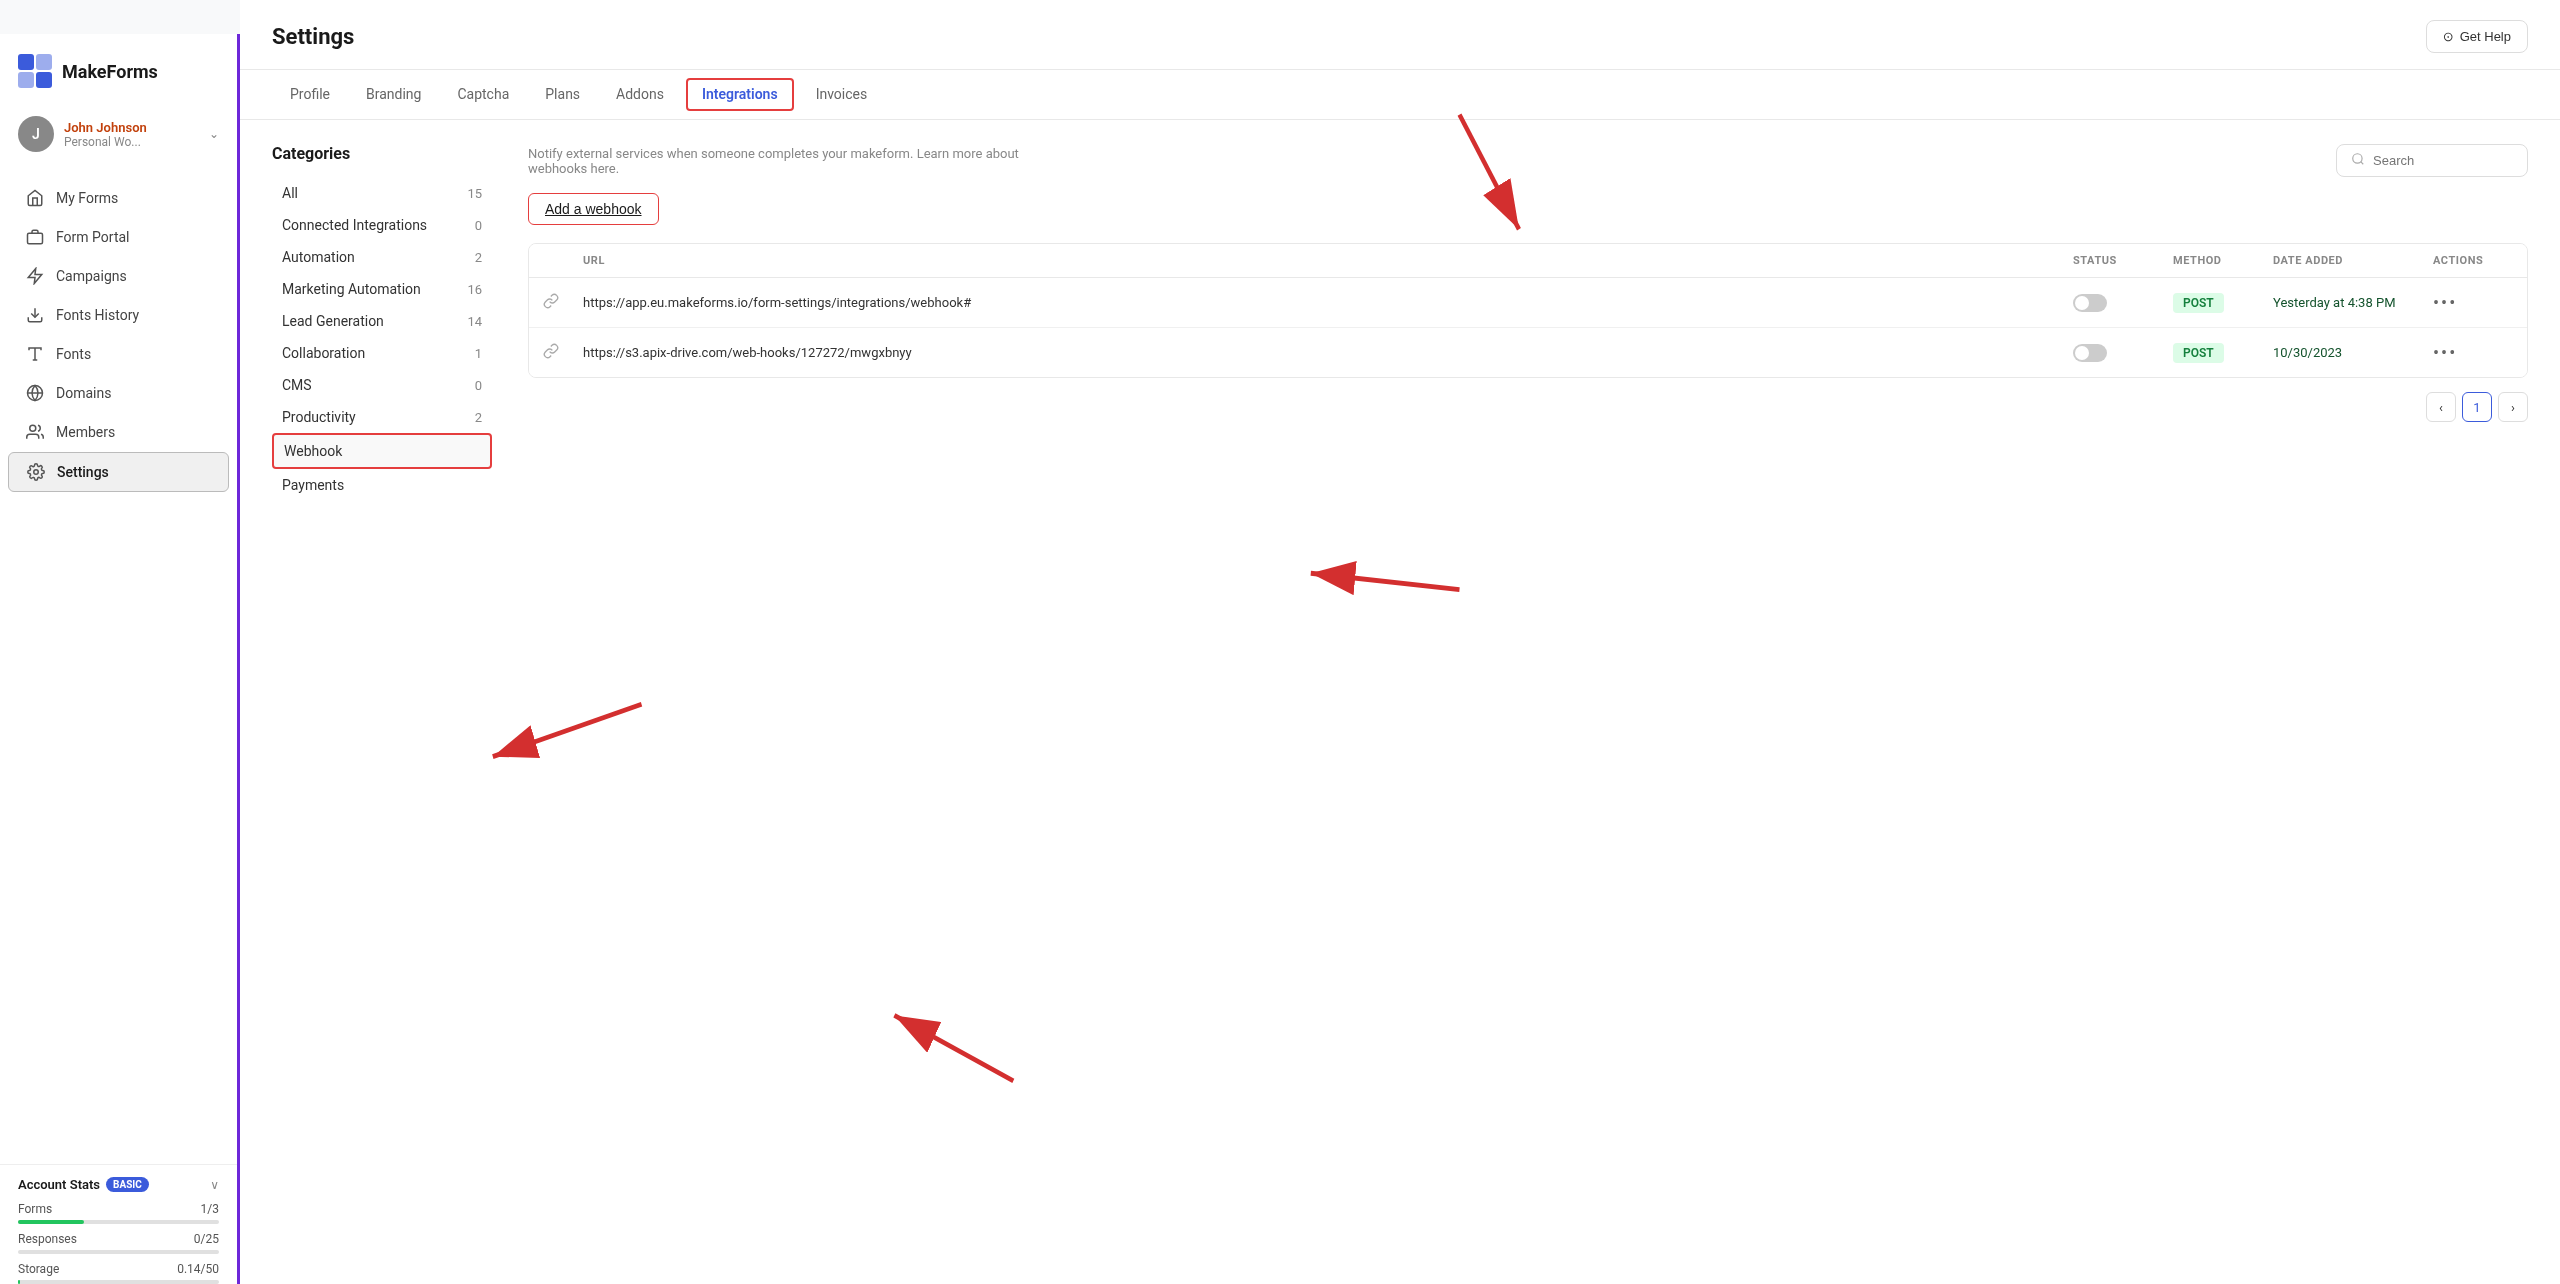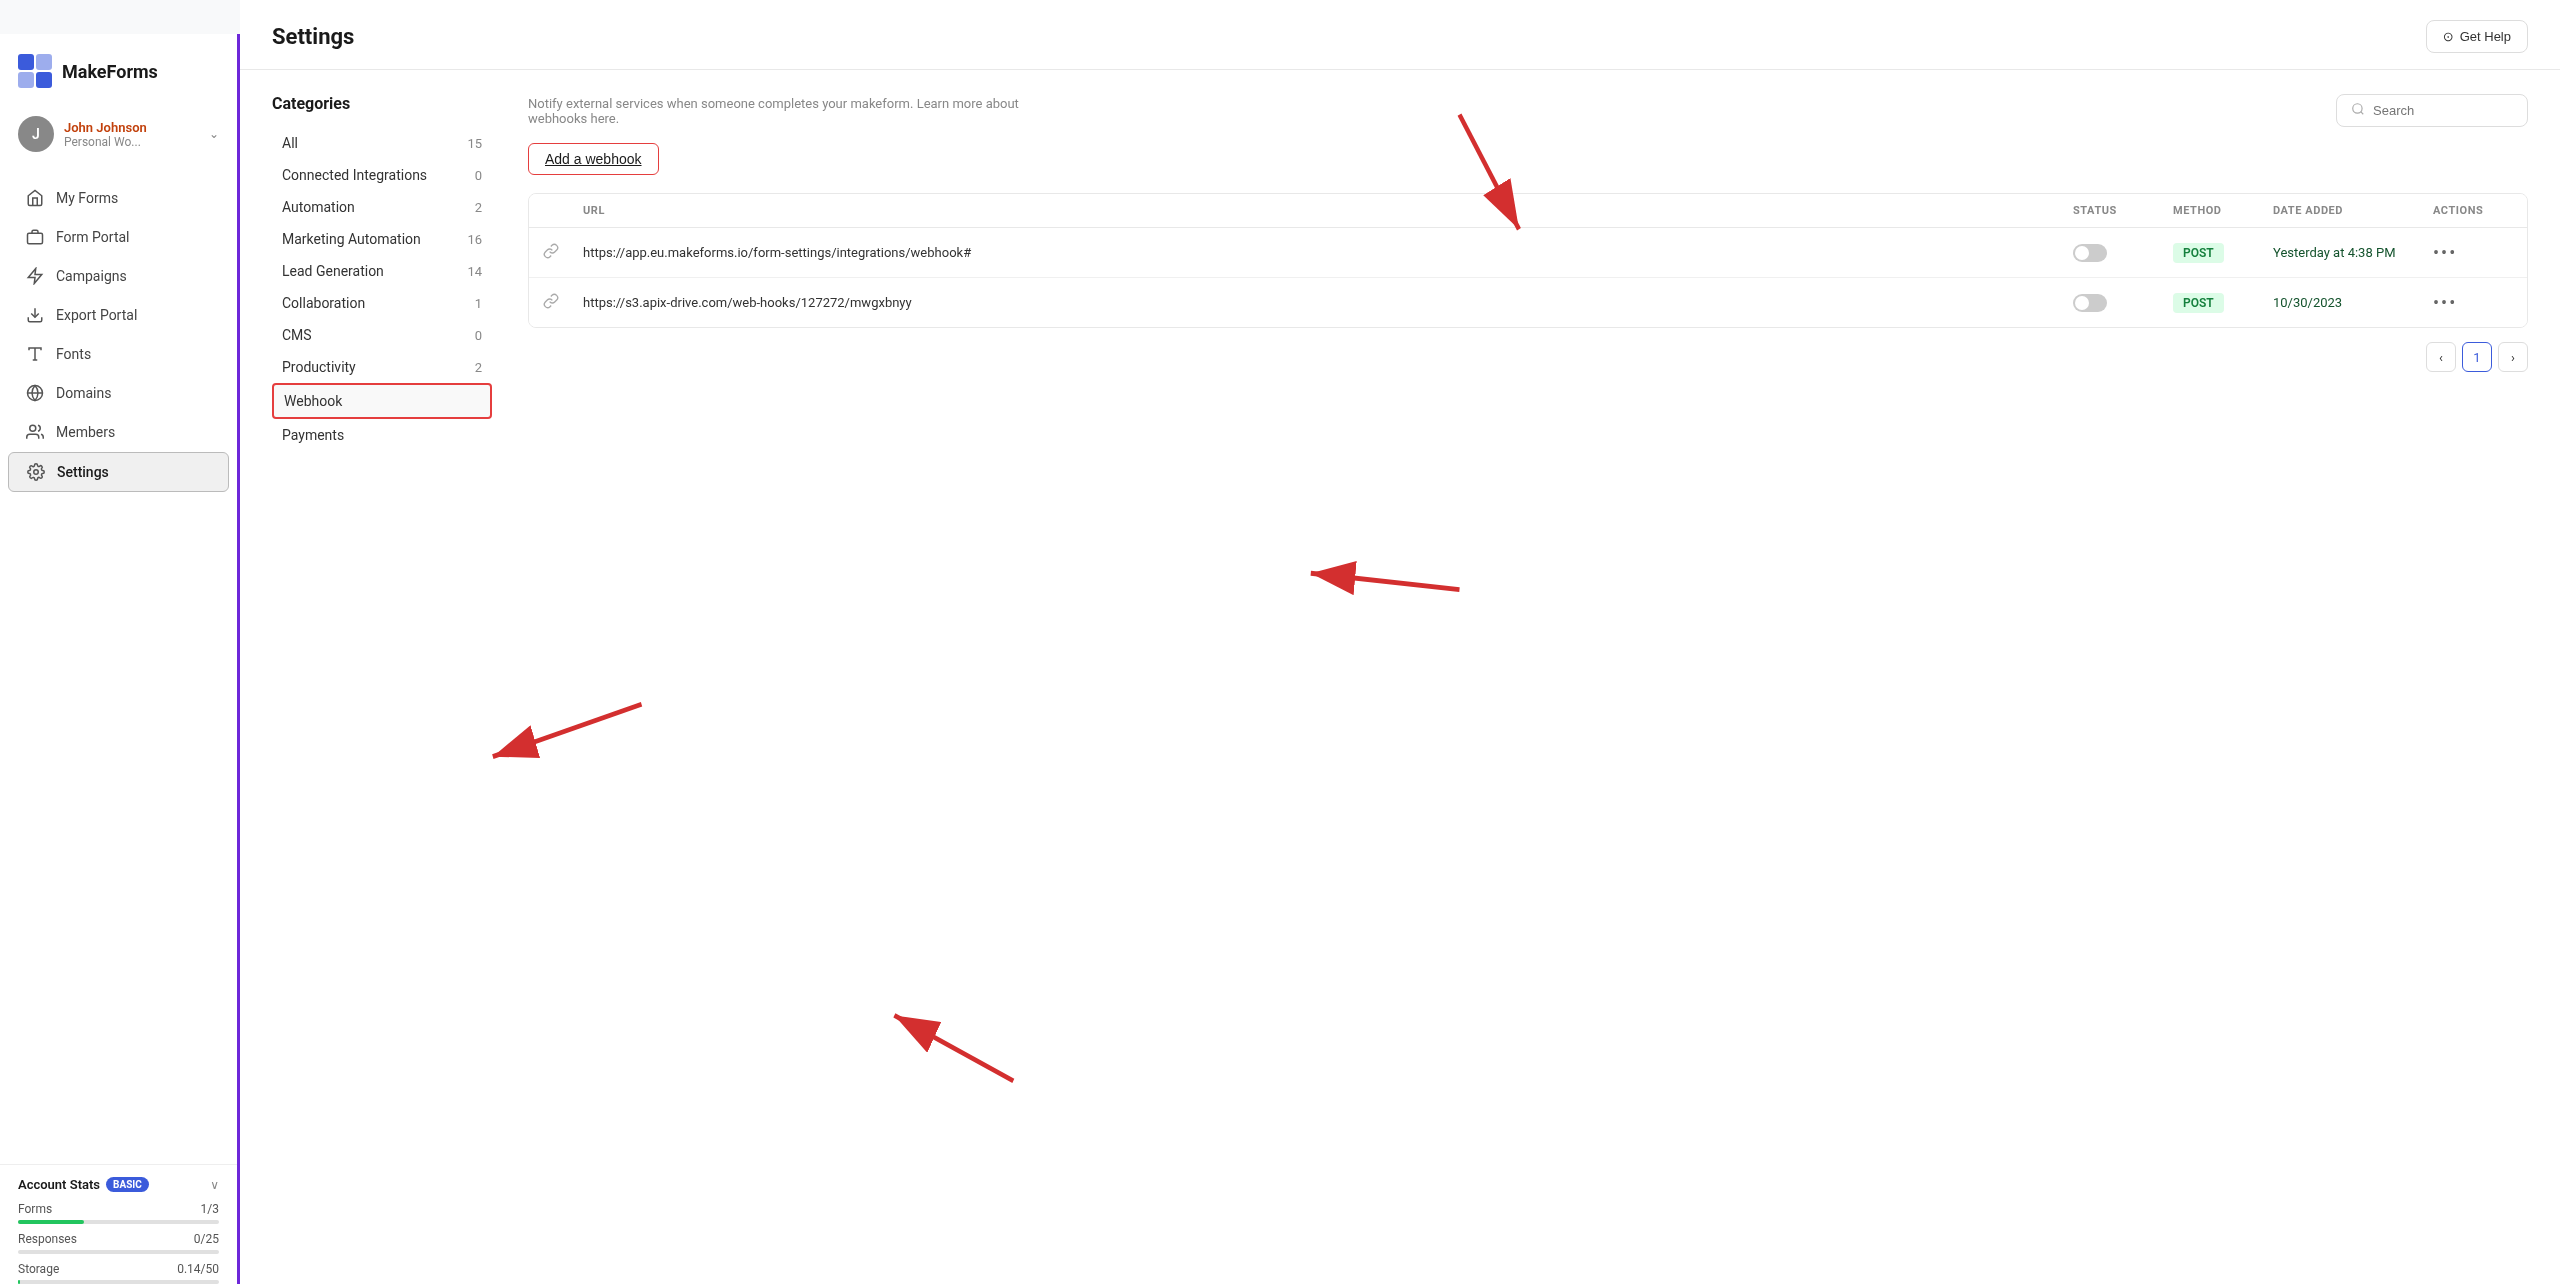--- a/index.html
+++ b/index.html
@@ -391,21 +391,21 @@
       <span>Campaigns</span>
     </div>
     <div class="nav-item">
       <span class="nav-icon">
         <svg width="18" height="18" viewBox="0 0 24 24" fill="none" stroke="currentColor" stroke-width="2">
             <path d="M21 15v4a2 2 0 01-2 2H5a2 2 0 01-2-2v-4"></path>
             <polyline points="7 10 12 15 17 10"></polyline>
             <line x1="12" y1="15" x2="12" y2="3"></line>
           </svg>
       </span>
-      <span>Export Portal</span>
+      <span>Fonts History</span>
     </div>
     <div class="nav-item">
       <span class="nav-icon">
         <svg width="18" height="18" viewBox="0 0 24 24" fill="none" stroke="currentColor" stroke-width="2">
             <polyline points="4 7 4 4 20 4 20 7"></polyline>
             <line x1="9" y1="20" x2="15" y2="20"></line>
             <line x1="12" y1="4" x2="12" y2="20"></line>
           </svg>
       </span>
       <span>Fonts</span>
@@ -488,20 +488,29 @@
   <div class="main-header">
     <h1 class="page-title">Settings</h1>
     <button class="get-help-btn">
       <span>⊙</span>
       <span>Get Help</span>
     </button>
   </div>
 
   <div class="main-content">
 
+    <div class="tabs">
+      <div class="tab">Profile</div>
+      <div class="tab">Branding</div>
+      <div class="tab">Captcha</div>
+      <div class="tab">Plans</div>
+      <div class="tab">Addons</div>
+      <div class="tab" style="color:#3b5bdb; border:2px solid #e53e3e; border-radius:4px; font-weight:600; margin: 8px 4px; padding:6px 14px; border-bottom:2px solid #e53e3e;">Integrations</div>
+      <div class="tab">Invoices</div>
+    </div>
 
     <div class="content-area">
 
       <div class="categories-panel">
         <div class="categories-title">Categories</div>
         <div class="category-item">
           <span>All</span>
           <span class="category-count">15</span>
         </div>
         <div class="category-item">

